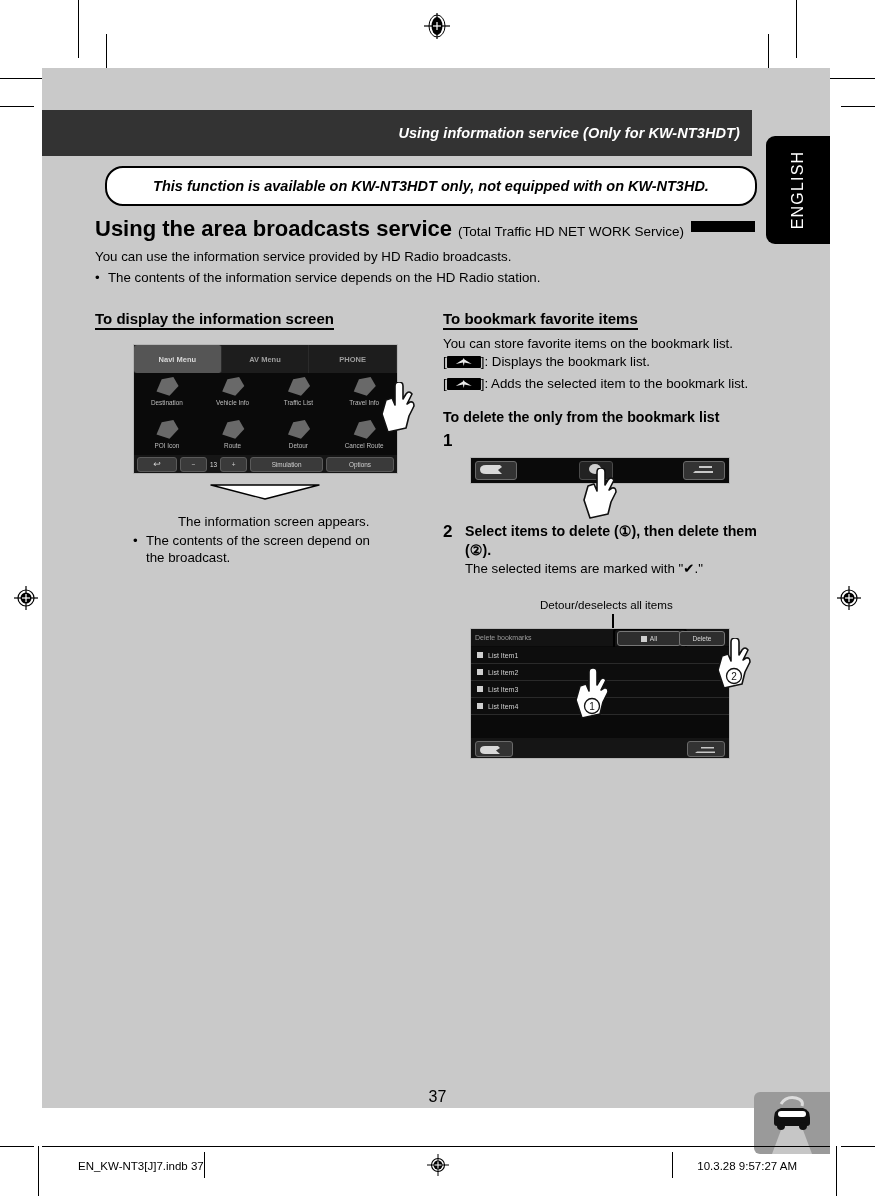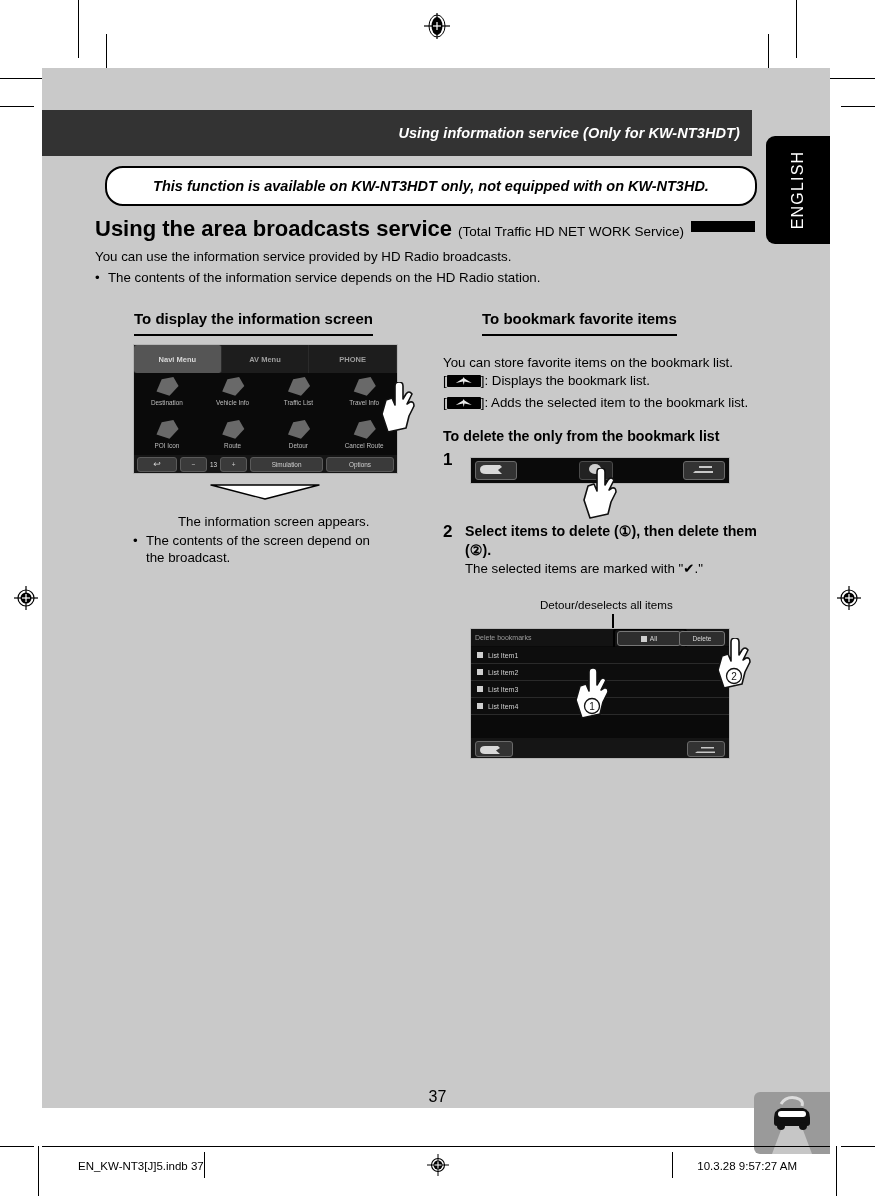--- a/index.html
+++ b/index.html
@@ -70,21 +70,21 @@
   .ln{font-size:13.3px;color:#000;line-height:17px;}
   .bullet-row{display:flex;font-size:13.3px;line-height:17px;margin-top:4px;}
   .bullet-row .dot{width:13px;flex:none;text-align:left;}
 
   
   .colL{position:absolute;left:95px;top:310px;width:330px;}
   .colR{position:absolute;left:443px;top:310px;width:320px;}
 
   .subhead{
     font-size:15px;font-weight:bold;color:#000;
-    border-bottom:2px solid #000;display:inline-block;padding-bottom:7px;margin-left:39px;
+    border-bottom:2px solid #000;display:inline-block;padding-bottom:1px;
   }
 
   
   .shot{position:relative;background:#0a0a0a;overflow:hidden;}
   .shot-navi{
     position:absolute;left:133px;top:344px;width:263px;height:128px;
     border:1px solid #b5b5b5;
   }
   .navi-tabs{position:absolute;left:0;top:0;width:100%;height:28px;
              background:#1d1d1d;display:flex;}
@@ -352,21 +352,21 @@
   <div style="position:absolute;left:133px;top:513px;width:290px;">
     <div class="cap">The information screen appears.</div>
     <div class="bullet-row" style="margin-top:2px;">
       <div class="dot">•</div>
       <div style="width:240px;">The contents of the screen depend on the broadcast.</div>
     </div>
   </div>
 
   <div class="colR">
     <div class="subhead">To bookmark favorite items</div>
-    <div class="ln" style="margin-top:18px;">You can store favorite items on the bookmark list.</div>
+    <div class="ln" style="margin-top:5px;">You can store favorite items on the bookmark list.</div>
 
     <div class="ln" style="margin-top:1px;">
       <span>[</span><span class="bkico"></span><span>]: Displays the bookmark list.</span>
     </div>
     <div class="ln" style="margin-top:5px;">
       <span>[</span><span class="bkico"></span><span>]: Adds the selected item to the bookmark list.</span>
     </div>
 
     <div style="height:17px;"></div>
     <div style="font-size:14.2px;font-weight:bold;">To delete the only from the bookmark list</div>
@@ -481,21 +481,21 @@
       <rect x="22" y="20" width="32" height="7" rx="3.5" fill="#ffffff"></rect>
       <path d="M20 26 Q20 18 27 16 L49 16 Q56 18 56 26 L56 31 Q56 34 53 34 L23 34 Q20 34 20 31 Z" fill="#111111"></path>
       <rect x="24" y="19" width="28" height="6" rx="3" fill="#ffffff"></rect>
       <circle cx="27" cy="34" r="4" fill="#111111"></circle>
       <circle cx="49" cy="34" r="4" fill="#111111"></circle>
     </svg>
   </div>
 
   <div class="footline"></div>
   <div class="foot">
-    <div class="foot-l">EN_KW-NT3[J]5.indb   37</div>
+    <div class="foot-l">EN_KW-NT3[J]7.indb   37</div>
     <div class="foot-reg">
       <svg width="22" height="22" viewBox="0 0 22 22">
         <circle cx="11" cy="11" r="6.5" fill="none" stroke="#000" stroke-width="1.1"></circle>
         <circle cx="11" cy="11" r="4.5" fill="#000"></circle>
         <rect x="10.5" y="0" width="1" height="22" fill="#000"></rect>
         <rect x="0" y="10.5" width="22" height="1" fill="#000"></rect>
         <rect x="7.5" y="10.5" width="7" height="1" fill="#fff"></rect>
         <rect x="10.5" y="7.5" width="1" height="7" fill="#fff"></rect>
       </svg>
     </div>

